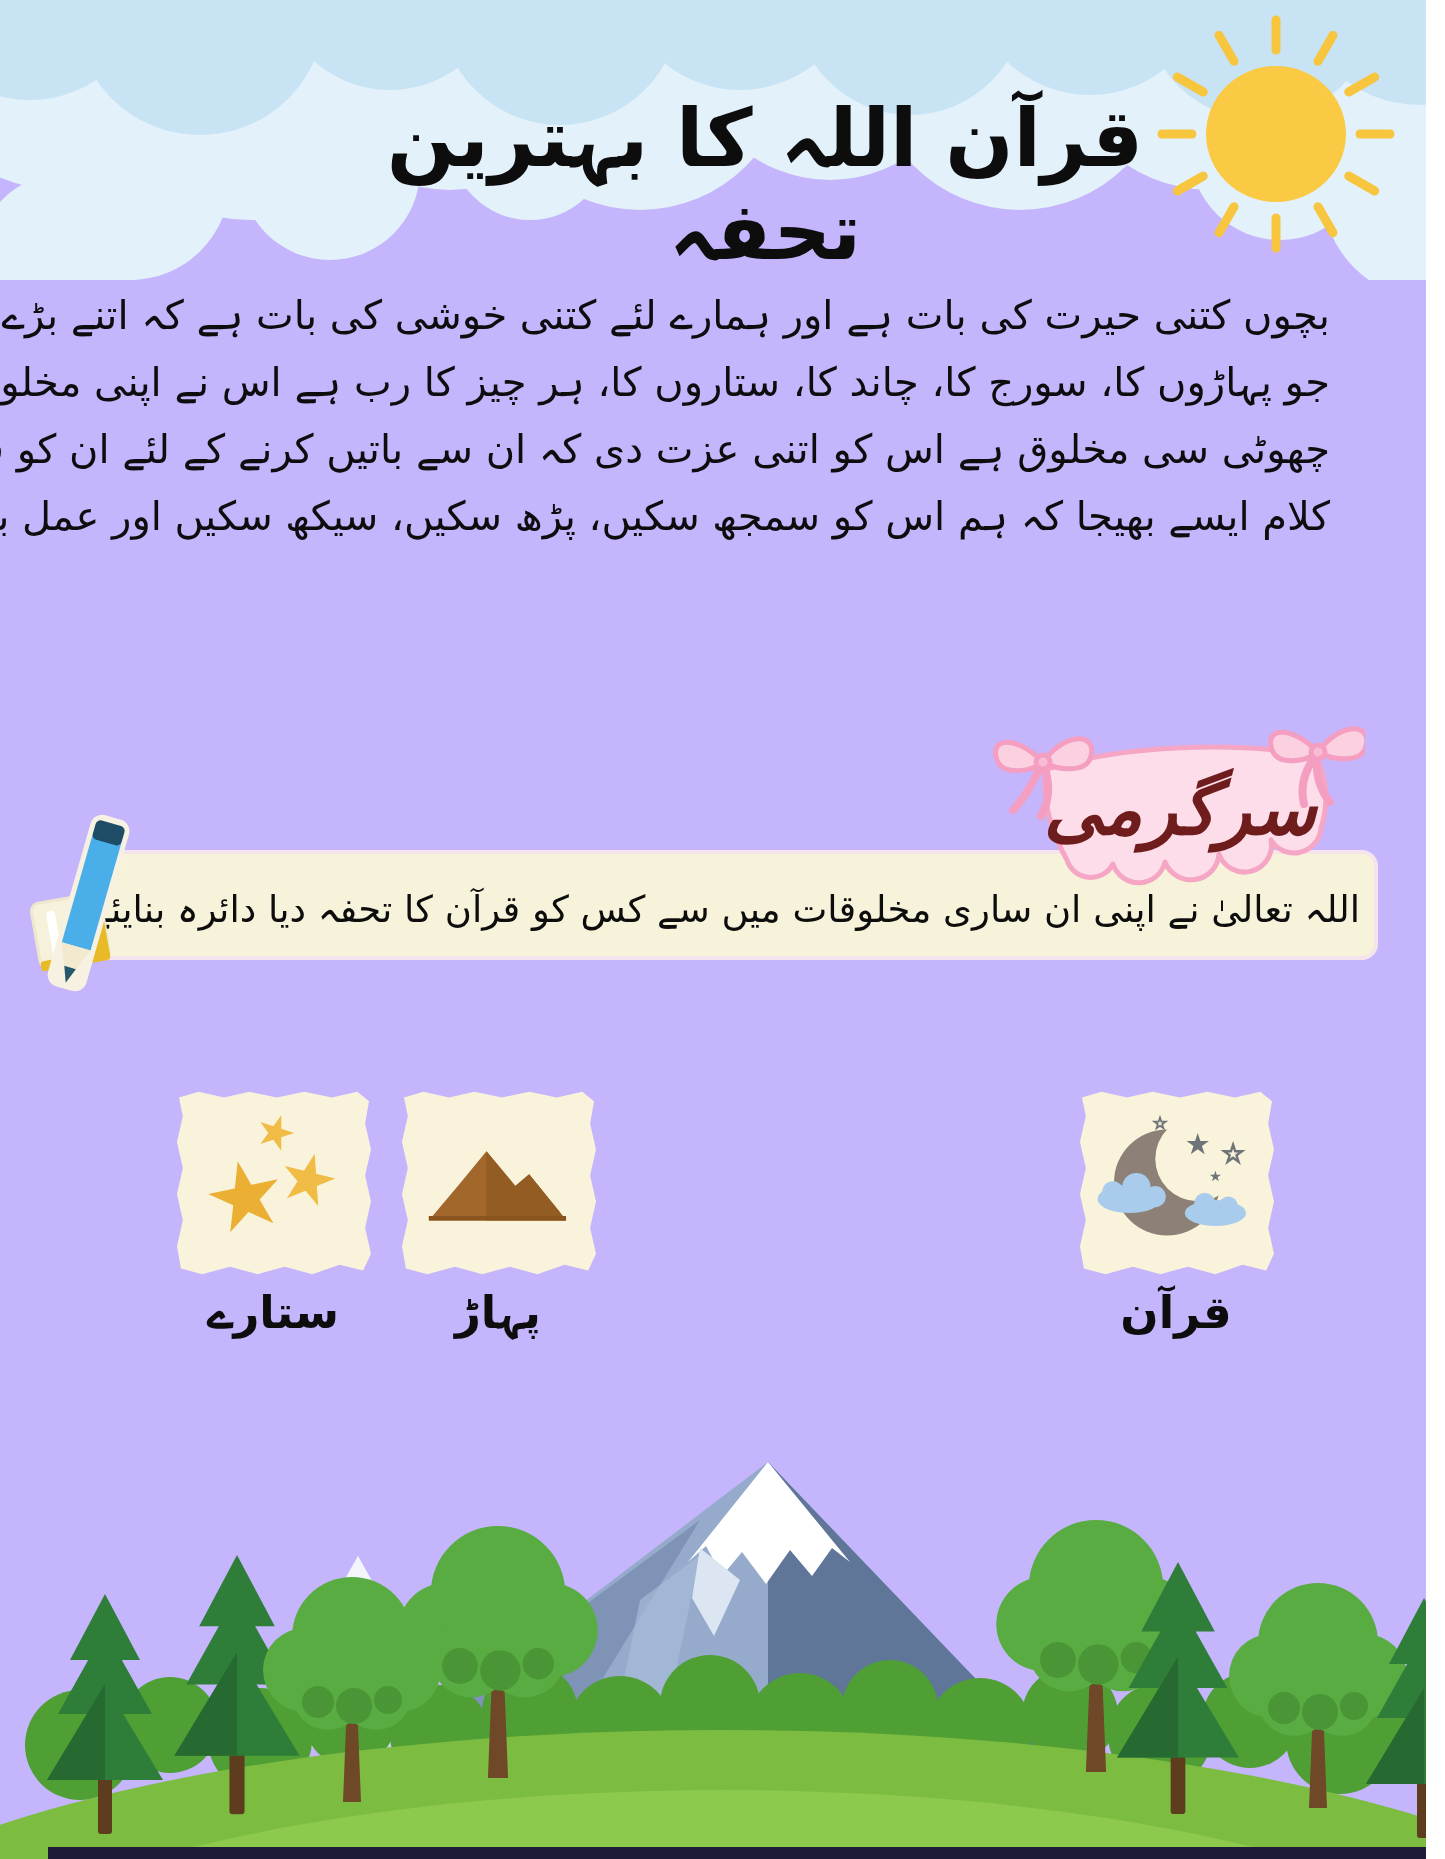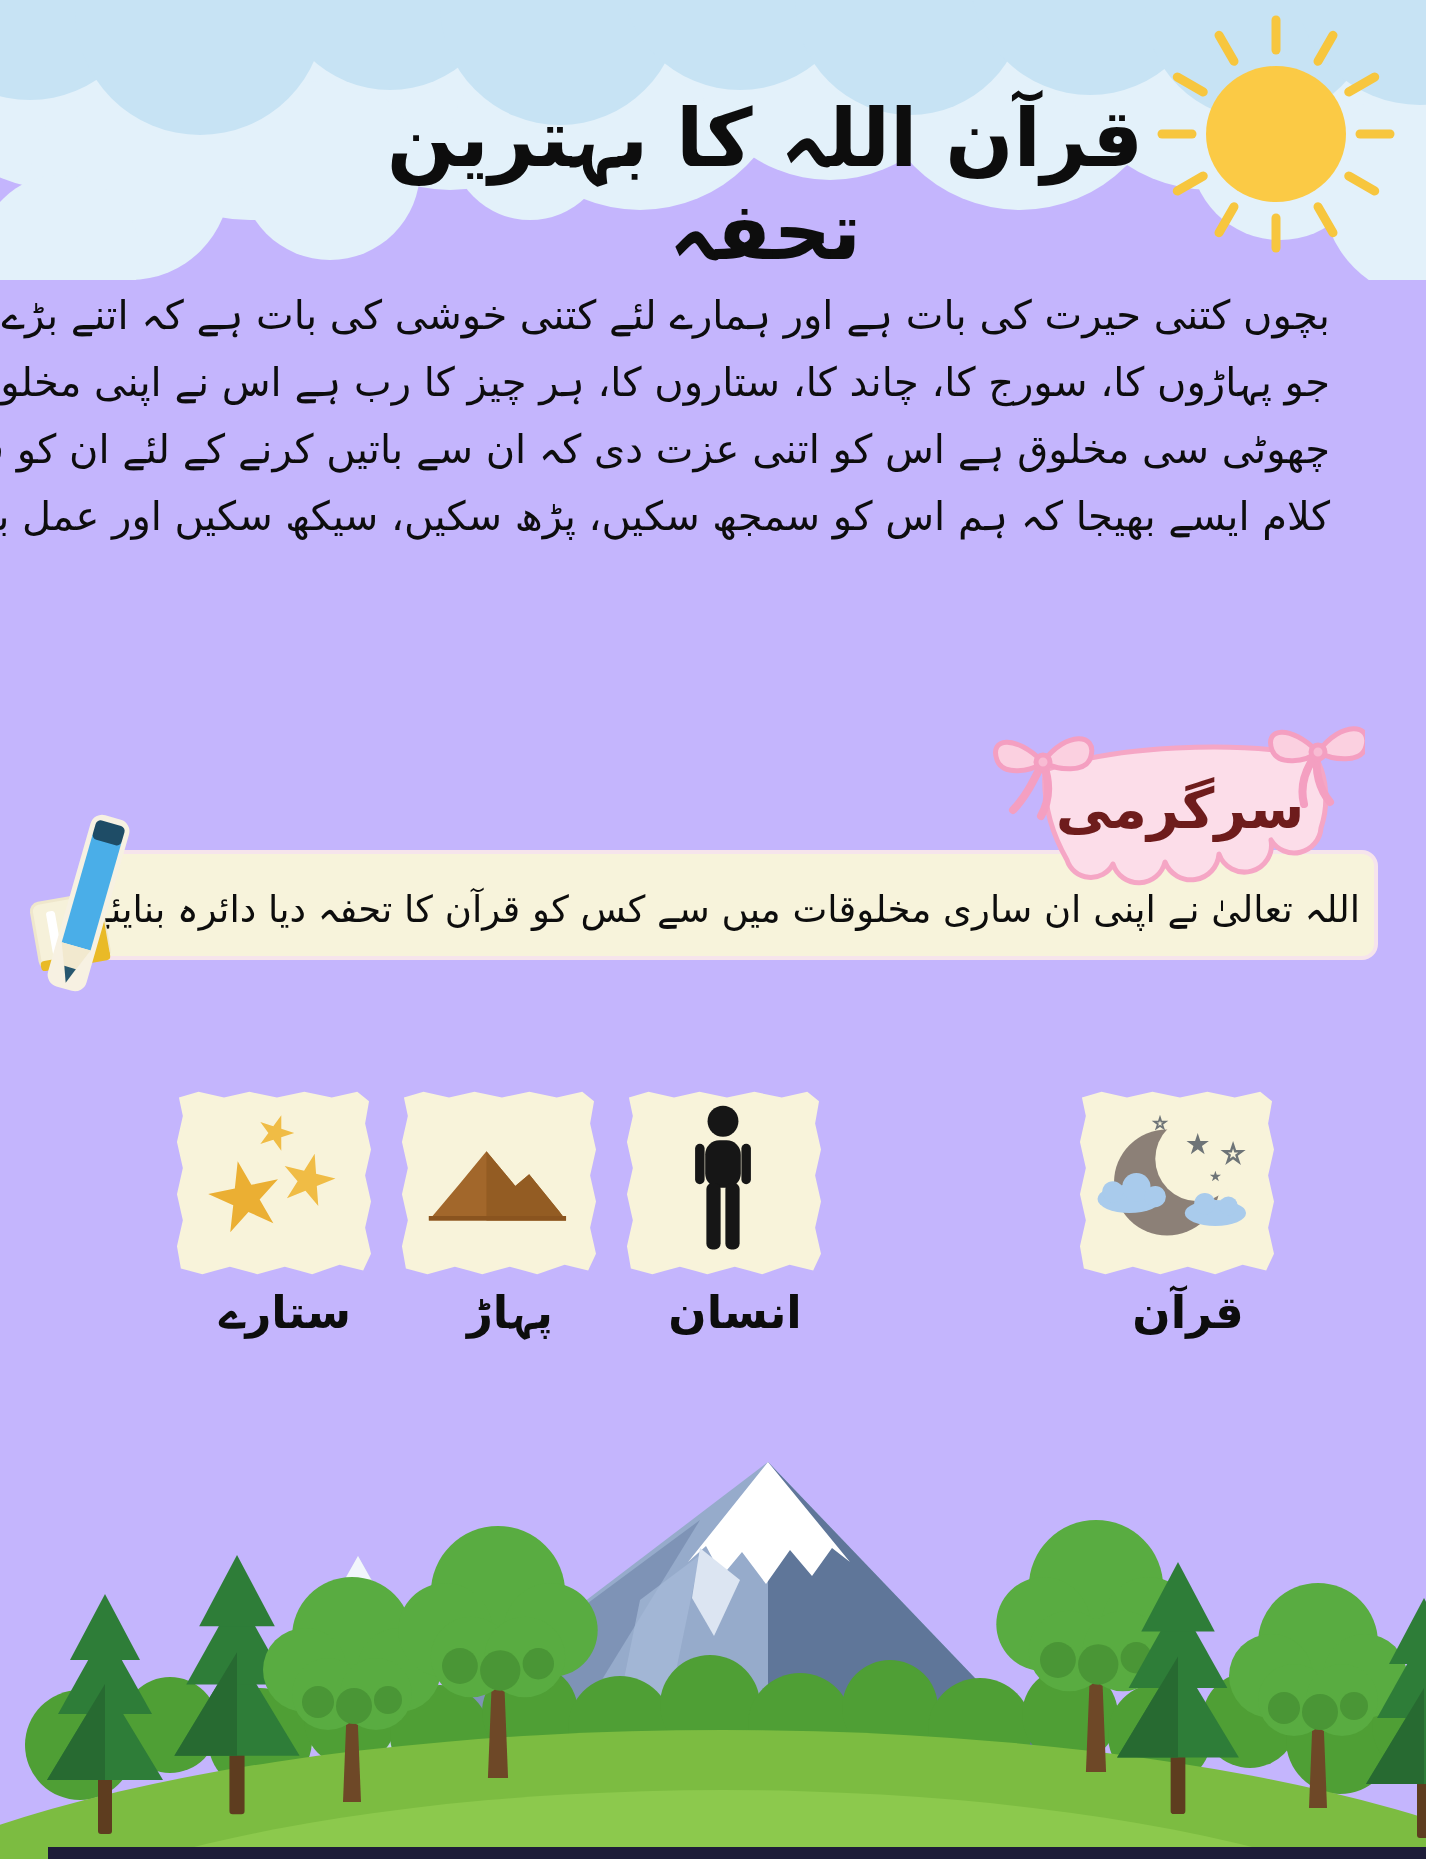--- a/index.html
+++ b/index.html
@@ -8,31 +8,31 @@
   .abs{position:absolute;}
   .urdu{direction:rtl;unicode-bidi:isolate;color:#0d0d0d;}
   .title{left:300px;top:92px;width:930px;text-align:center;font-size:80px;font-weight:bold;
          letter-spacing:-1px;}
   .intro{left:118px;top:282px;width:1212px;text-align:center;}
   .intro-line{font-size:40px;line-height:67px;white-space:nowrap;}
   .activity-box{left:95px;top:850px;width:1283px;height:110px;background:#f7f3db;
                 border:4px solid #f6e4ec;border-radius:16px;box-sizing:border-box;}
   .banner-svg{left:985px;top:700px;}
   .banner-label{left:1040px;top:763px;width:280px;height:92px;line-height:92px;text-align:center;
-                font-size:56px;font-weight:bold;color:#6e1c1c;}
+                font-size:72px;font-weight:bold;color:#6e1c1c;font-style:italic;}
   .instruction{left:160px;top:884px;width:1200px;text-align:center;font-size:37px;line-height:52px;
                white-space:nowrap;}
   .pencil-svg{left:26px;top:810px;}
   .card{width:196px;top:1090px;height:280px;}
   .card-bg{position:absolute;left:0;top:0;width:196px;height:186px;background:#f8f3da;
            clip-path:polygon(2% 4%,12% 1%,25% 4%,38% 1%,52% 4%,66% 1%,80% 4%,93% 1%,99% 6%,
              97% 18%,100% 32%,97% 46%,100% 60%,97% 74%,100% 88%,96% 97%,84% 94%,70% 99%,
              56% 95%,42% 99%,28% 95%,14% 99%,3% 96%,1% 84%,4% 70%,1% 56%,4% 42%,1% 28%,4% 14%);
            display:flex;align-items:center;justify-content:center;}
-  .card-label{position:absolute;left:12px;top:196px;width:196px;text-align:center;font-size:45px;
+  .card-label{position:absolute;left:0;top:196px;width:196px;text-align:center;font-size:45px;
               font-weight:bold;}
   .c1{left:175px;} .c2{left:400px;text-decoration:underline;} .c3{left:625px;} .c4{left:850px;} .c5{left:1078px;}
   svg{display:block;}
 </style>
 </head>
 <body>
 
 <div class="page">
 
   <svg class="abs" style="left:0;top:0" width="1445" height="280" viewBox="0 0 1445 280">
@@ -150,35 +150,20 @@
     <div class="card-bg">
       <svg width="150" height="88" viewBox="0 0 130 75">
         <polygon points="5,70 32,38 55,10 80,40 92,30 118,62 124,70" fill="#a2672b"></polygon>
         <polygon points="55,10 80,40 92,30 118,62 124,70 55,70" fill="#935c23"></polygon>
         <polygon points="5,70 124,70 124,66 5,66" fill="#8a541f"></polygon>
       </svg>
     </div>
     <div class="urdu card-label">پہاڑ</div>
   </div>
 
-  <div class="abs card c3">
-    <div class="card-bg">
-      <svg width="76" height="158" viewBox="0 0 64 132">
-        <g fill="#161616">
-          <circle cx="32" cy="14" r="13"></circle>
-          <rect x="17" y="30" width="30" height="40" rx="12"></rect>
-          <rect x="8.5" y="33" width="8" height="34" rx="4"></rect>
-          <rect x="47.5" y="33" width="8" height="34" rx="4"></rect>
-          <rect x="18" y="66" width="12" height="56" rx="5"></rect>
-          <rect x="34" y="66" width="12" height="56" rx="5"></rect>
-        </g>
-      </svg>
-    </div>
-    <div class="urdu card-label">انسان</div>
-  </div>
 
 
   <div class="abs card c5">
     <div class="card-bg">
       <svg width="165" height="148" viewBox="0 0 140 125">
         <circle cx="62" cy="62" r="45" fill="#8c8077"></circle>
         <circle cx="88" cy="42" r="36" fill="#f8f3da"></circle>
         <g fill="#a9cbec">
           <ellipse cx="30" cy="76" rx="27" ry="12"></ellipse>
           <circle cx="16" cy="70" r="9"></circle>

